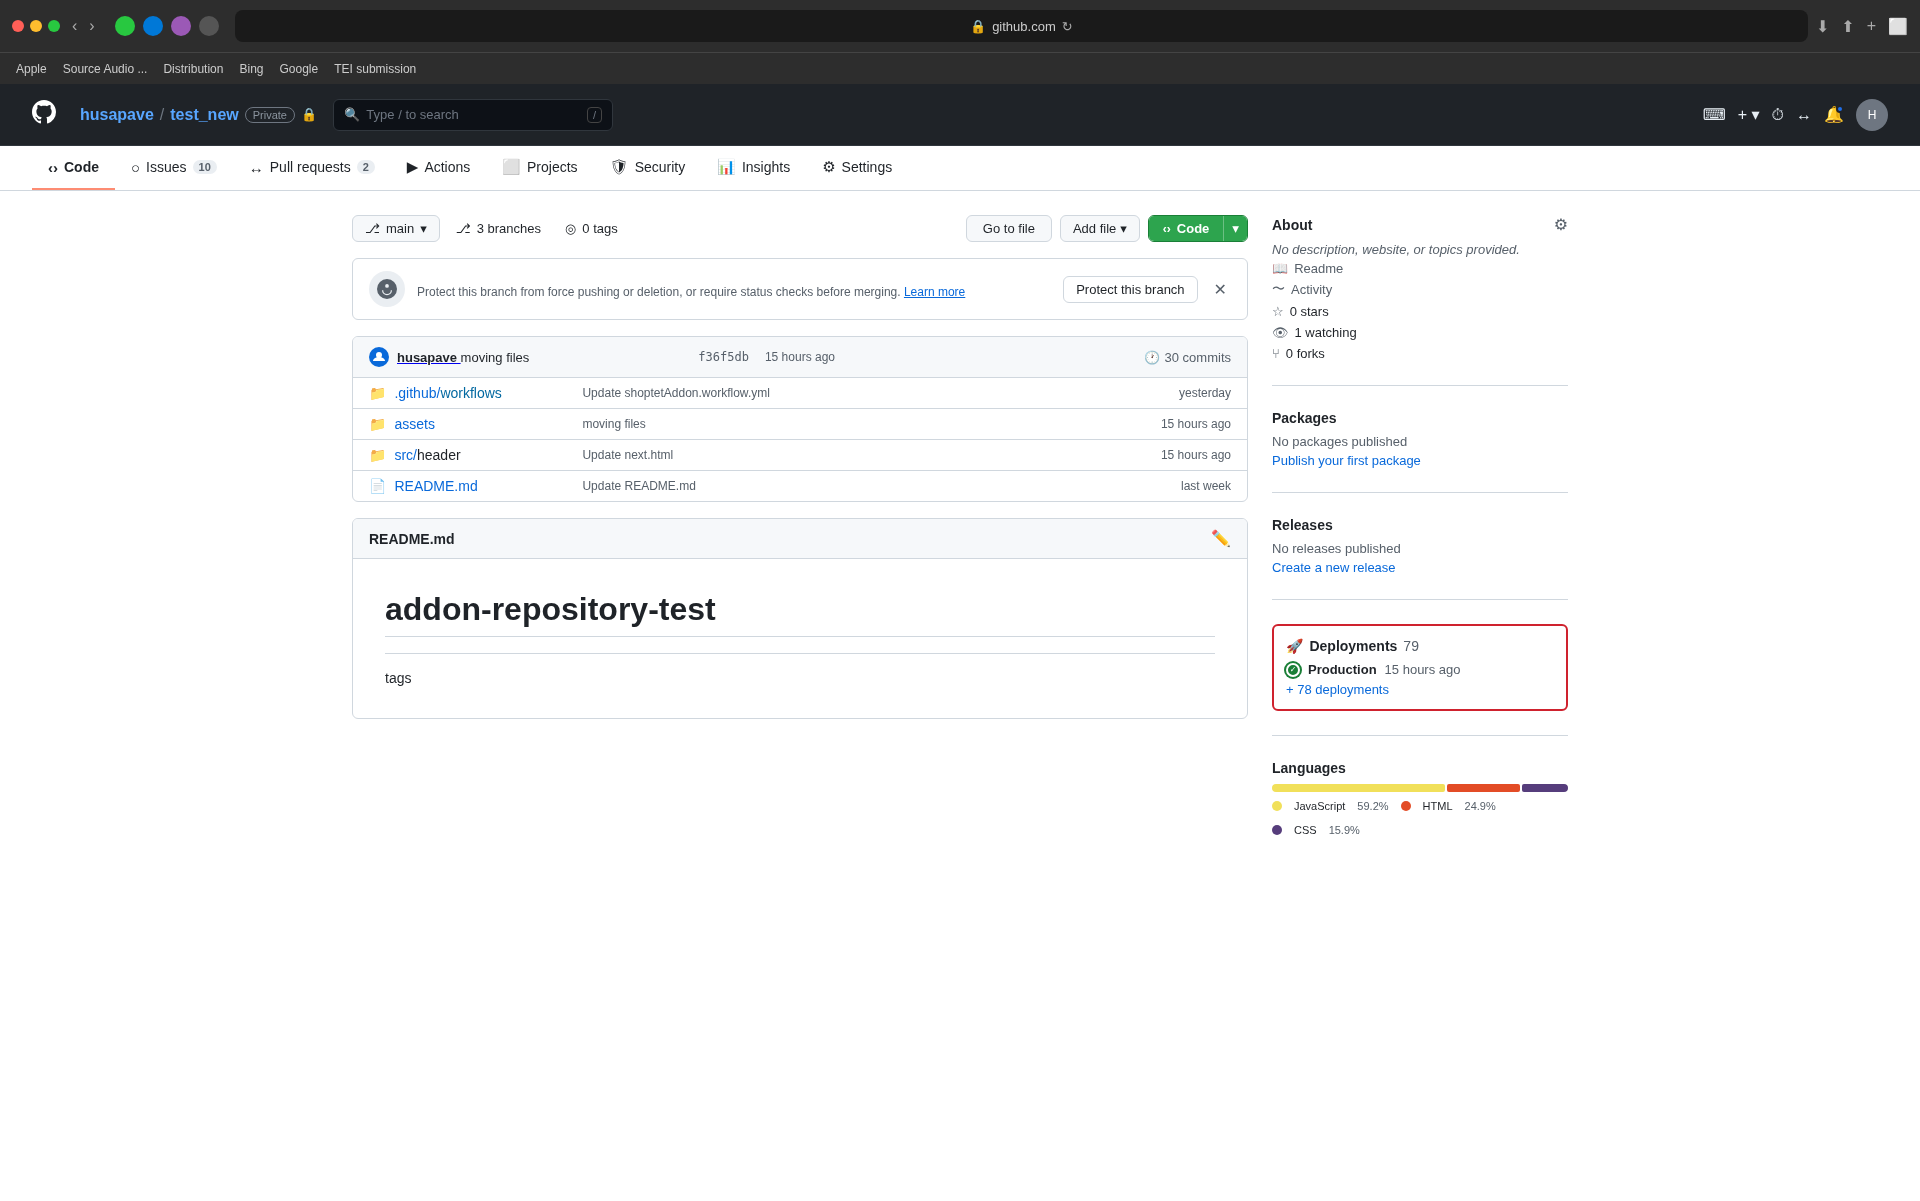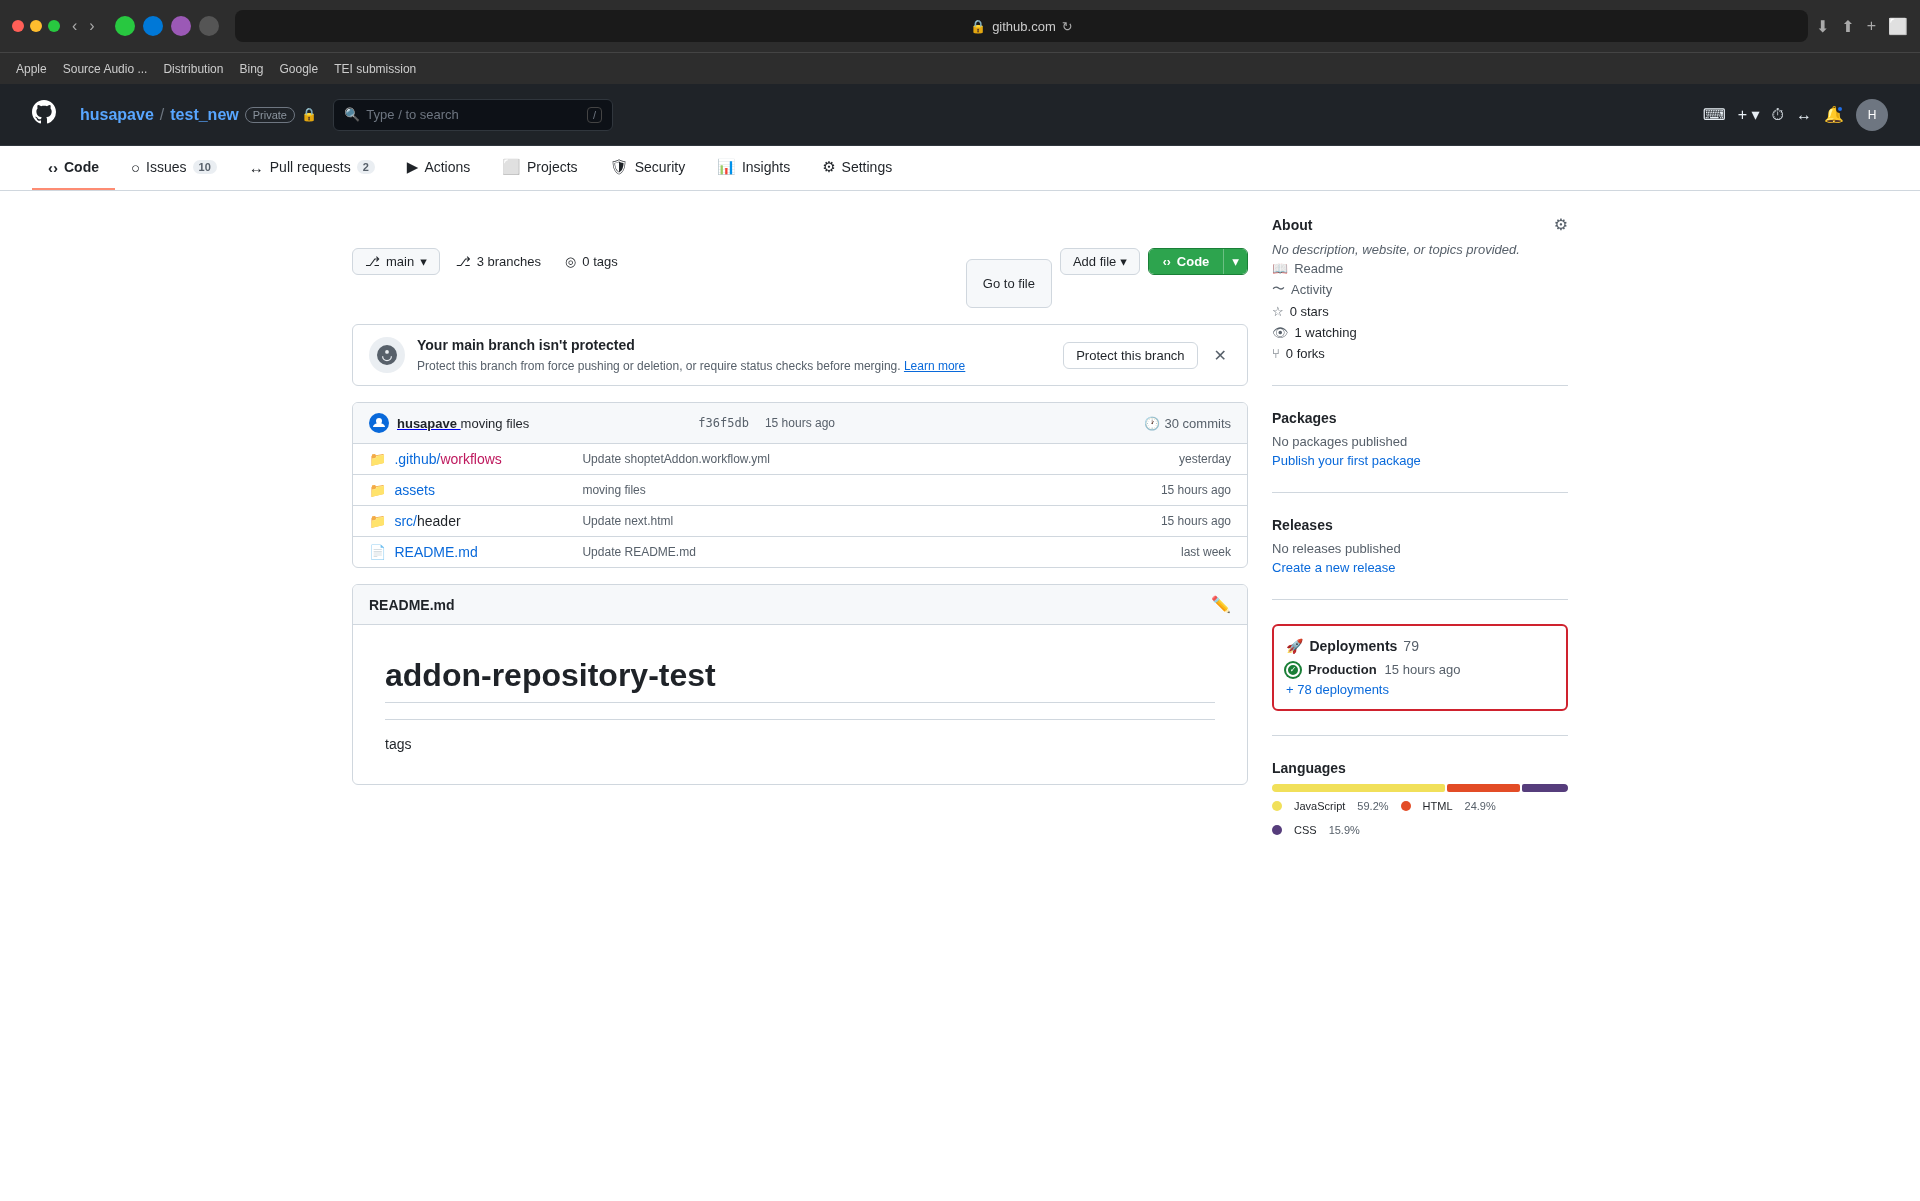--- a/index.html
+++ b/index.html
@@ -51,21 +51,21 @@
     .main-content { display: flex; padding: 24px 32px; gap: 24px; max-width: 1280px; margin: 0 auto; }
     .repo-content { flex: 1; min-width: 0; }
     .sidebar { width: 296px; flex-shrink: 0; }
 
     
     .repo-toolbar { display: flex; align-items: center; gap: 8px; margin-bottom: 16px; flex-wrap: wrap; }
     .branch-btn { display: flex; align-items: center; gap: 6px; background: #f6f8fa; border: 1px solid #d0d7de; border-radius: 6px; padding: 5px 12px; font-size: 13px; cursor: pointer; color: #1f2328; }
     .branches-link { display: flex; align-items: center; gap: 6px; color: #1f2328; text-decoration: none; font-size: 13px; padding: 5px 8px; }
     .tags-link { display: flex; align-items: center; gap: 6px; color: #1f2328; text-decoration: none; font-size: 13px; padding: 5px 8px; }
     .spacer { flex: 1; }
-    .goto-file-btn { background: #f6f8fa; border: 1px solid #d0d7de; border-radius: 6px; padding: 16px 16px; font-size: 13px; cursor: pointer; color: #1f2328; margin-top: 44px; }
+    .goto-file-btn { background: #f6f8fa; border: 1px solid #d0d7de; border-radius: 6px; padding: 5px 16px; font-size: 13px; cursor: pointer; color: #1f2328; }
     .add-file-btn { display: flex; align-items: center; gap: 4px; background: #f6f8fa; border: 1px solid #d0d7de; border-radius: 6px; padding: 5px 12px; font-size: 13px; cursor: pointer; color: #1f2328; }
     .code-btn-group { display: flex; border-radius: 6px; overflow: hidden; border: 1px solid #1a7f37; }
     .code-btn-main { display: flex; align-items: center; gap: 6px; background: #2da44e; border: none; padding: 5px 14px; font-size: 13px; cursor: pointer; color: #fff; font-weight: 600; }
     .code-btn-split { background: #2da44e; border: none; border-left: 1px solid rgba(255,255,255,0.3); padding: 5px 8px; cursor: pointer; color: #fff; }
 
     
     .protection-banner { display: flex; align-items: center; gap: 12px; background: #fff; border: 1px solid #d0d7de; border-radius: 6px; padding: 12px 16px; margin-bottom: 16px; }
     .protection-icon { width: 36px; height: 36px; border-radius: 50%; background: #eaeef2; display: flex; align-items: center; justify-content: center; flex-shrink: 0; }
     .protection-text { flex: 1; }
     .protection-title { font-weight: 600; font-size: 14px; color: #1f2328; }
@@ -279,21 +279,20 @@
       </div>
     </div>
 
     <div class="protection-banner">
       <div class="protection-icon">
         <svg width="20" height="20" viewBox="0 0 16 16" fill="#57606a">
             <path d="M8 0a8 8 0 100 16A8 8 0 008 0zm0 4a1.5 1.5 0 110 3 1.5 1.5 0 010-3zm0 9a4 4 0 01-4-4h1a3 3 0 006 0h1a4 4 0 01-4 4z"></path>
           </svg>
       </div>
       <div class="protection-text">
-        <div class="protection-title">Your main branch isn't protected</div>
         <div class="protection-desc">
           <span>Protect this branch from force pushing or deletion, or require status checks before merging.</span>
           <a href="#">Learn more</a>
         </div>
       </div>
       <button class="protect-btn">Protect this branch</button>
       <button class="close-banner-btn">✕</button>
     </div>
 
     <div class="file-tree">
@@ -315,21 +314,21 @@
         <span class="commit-time" style="margin-left:8px">15 hours ago</span>
         <span style="flex:1"></span>
         <div class="commit-count">
           <span>🕐</span>
           <a href="#" style="color:#57606a;text-decoration:none;font-size:13px">30 commits</a>
         </div>
       </div>
 
       <div class="file-row">
         <span class="folder-icon">📁</span>
-        <a class="file-name" href="#">.github/<span class="slash" style="color:#be185d">workflows</span></a>
+        <a class="file-name" href="#">.github/<span class="slash" style="color:#0369a1">workflows</span></a>
         <span class="file-commit">Update shoptetAddon.workflow.yml</span>
         <span class="file-time">yesterday</span>
       </div>
       <div class="file-row">
         <span class="folder-icon">📁</span>
         <a class="file-name" href="#">assets</a>
         <span class="file-commit">moving files</span>
         <span class="file-time">15 hours ago</span>
       </div>
       <div class="file-row">

